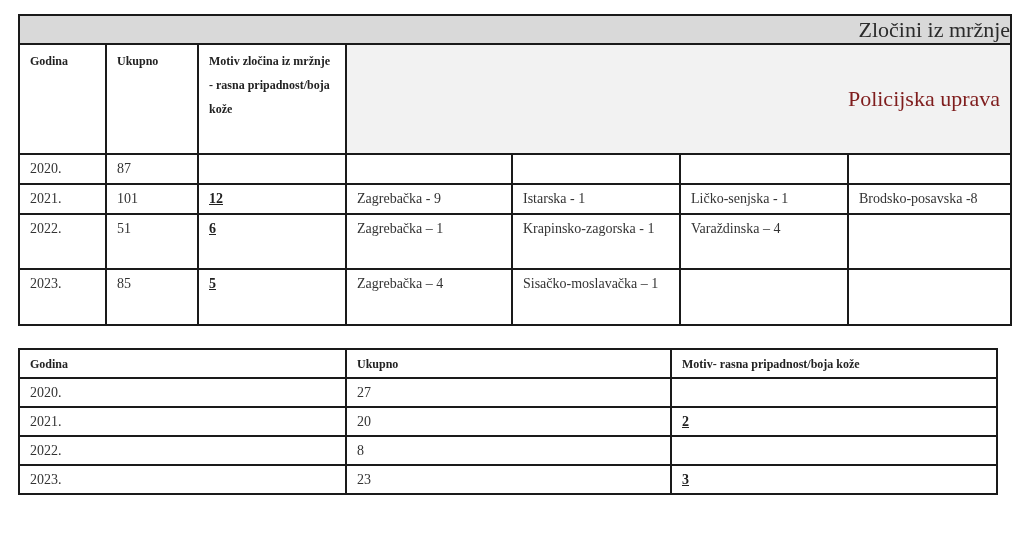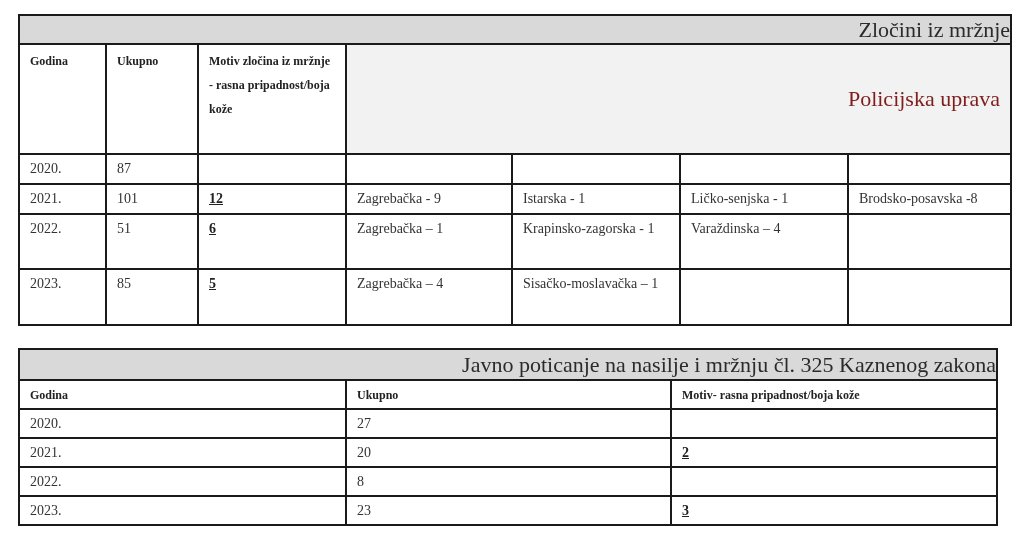--- a/index.html
+++ b/index.html
@@ -83,23 +83,20 @@
 </tbody>
   </table>
 
 <table class="t2">
   <colgroup>
     <col style="width:327px">
       <col style="width:325px">
       <col style="width:326px">
   </colgroup>
   <tbody>
-      <tr>
-    <td colspan="3" class="title-cell">Javno poticanje na nasilje i mržnju čl. 325 Kaznenog zakona</td>
-  </tr>
   <tr>
     <td class="hdr">Godina</td>
     <td class="hdr">Ukupno</td>
     <td class="hdr">Motiv- rasna pripadnost/boja kože</td>
   </tr>
   <tr>
     <td>2020.</td>
     <td>27</td>
     <td class="bold"></td>
   </tr>

